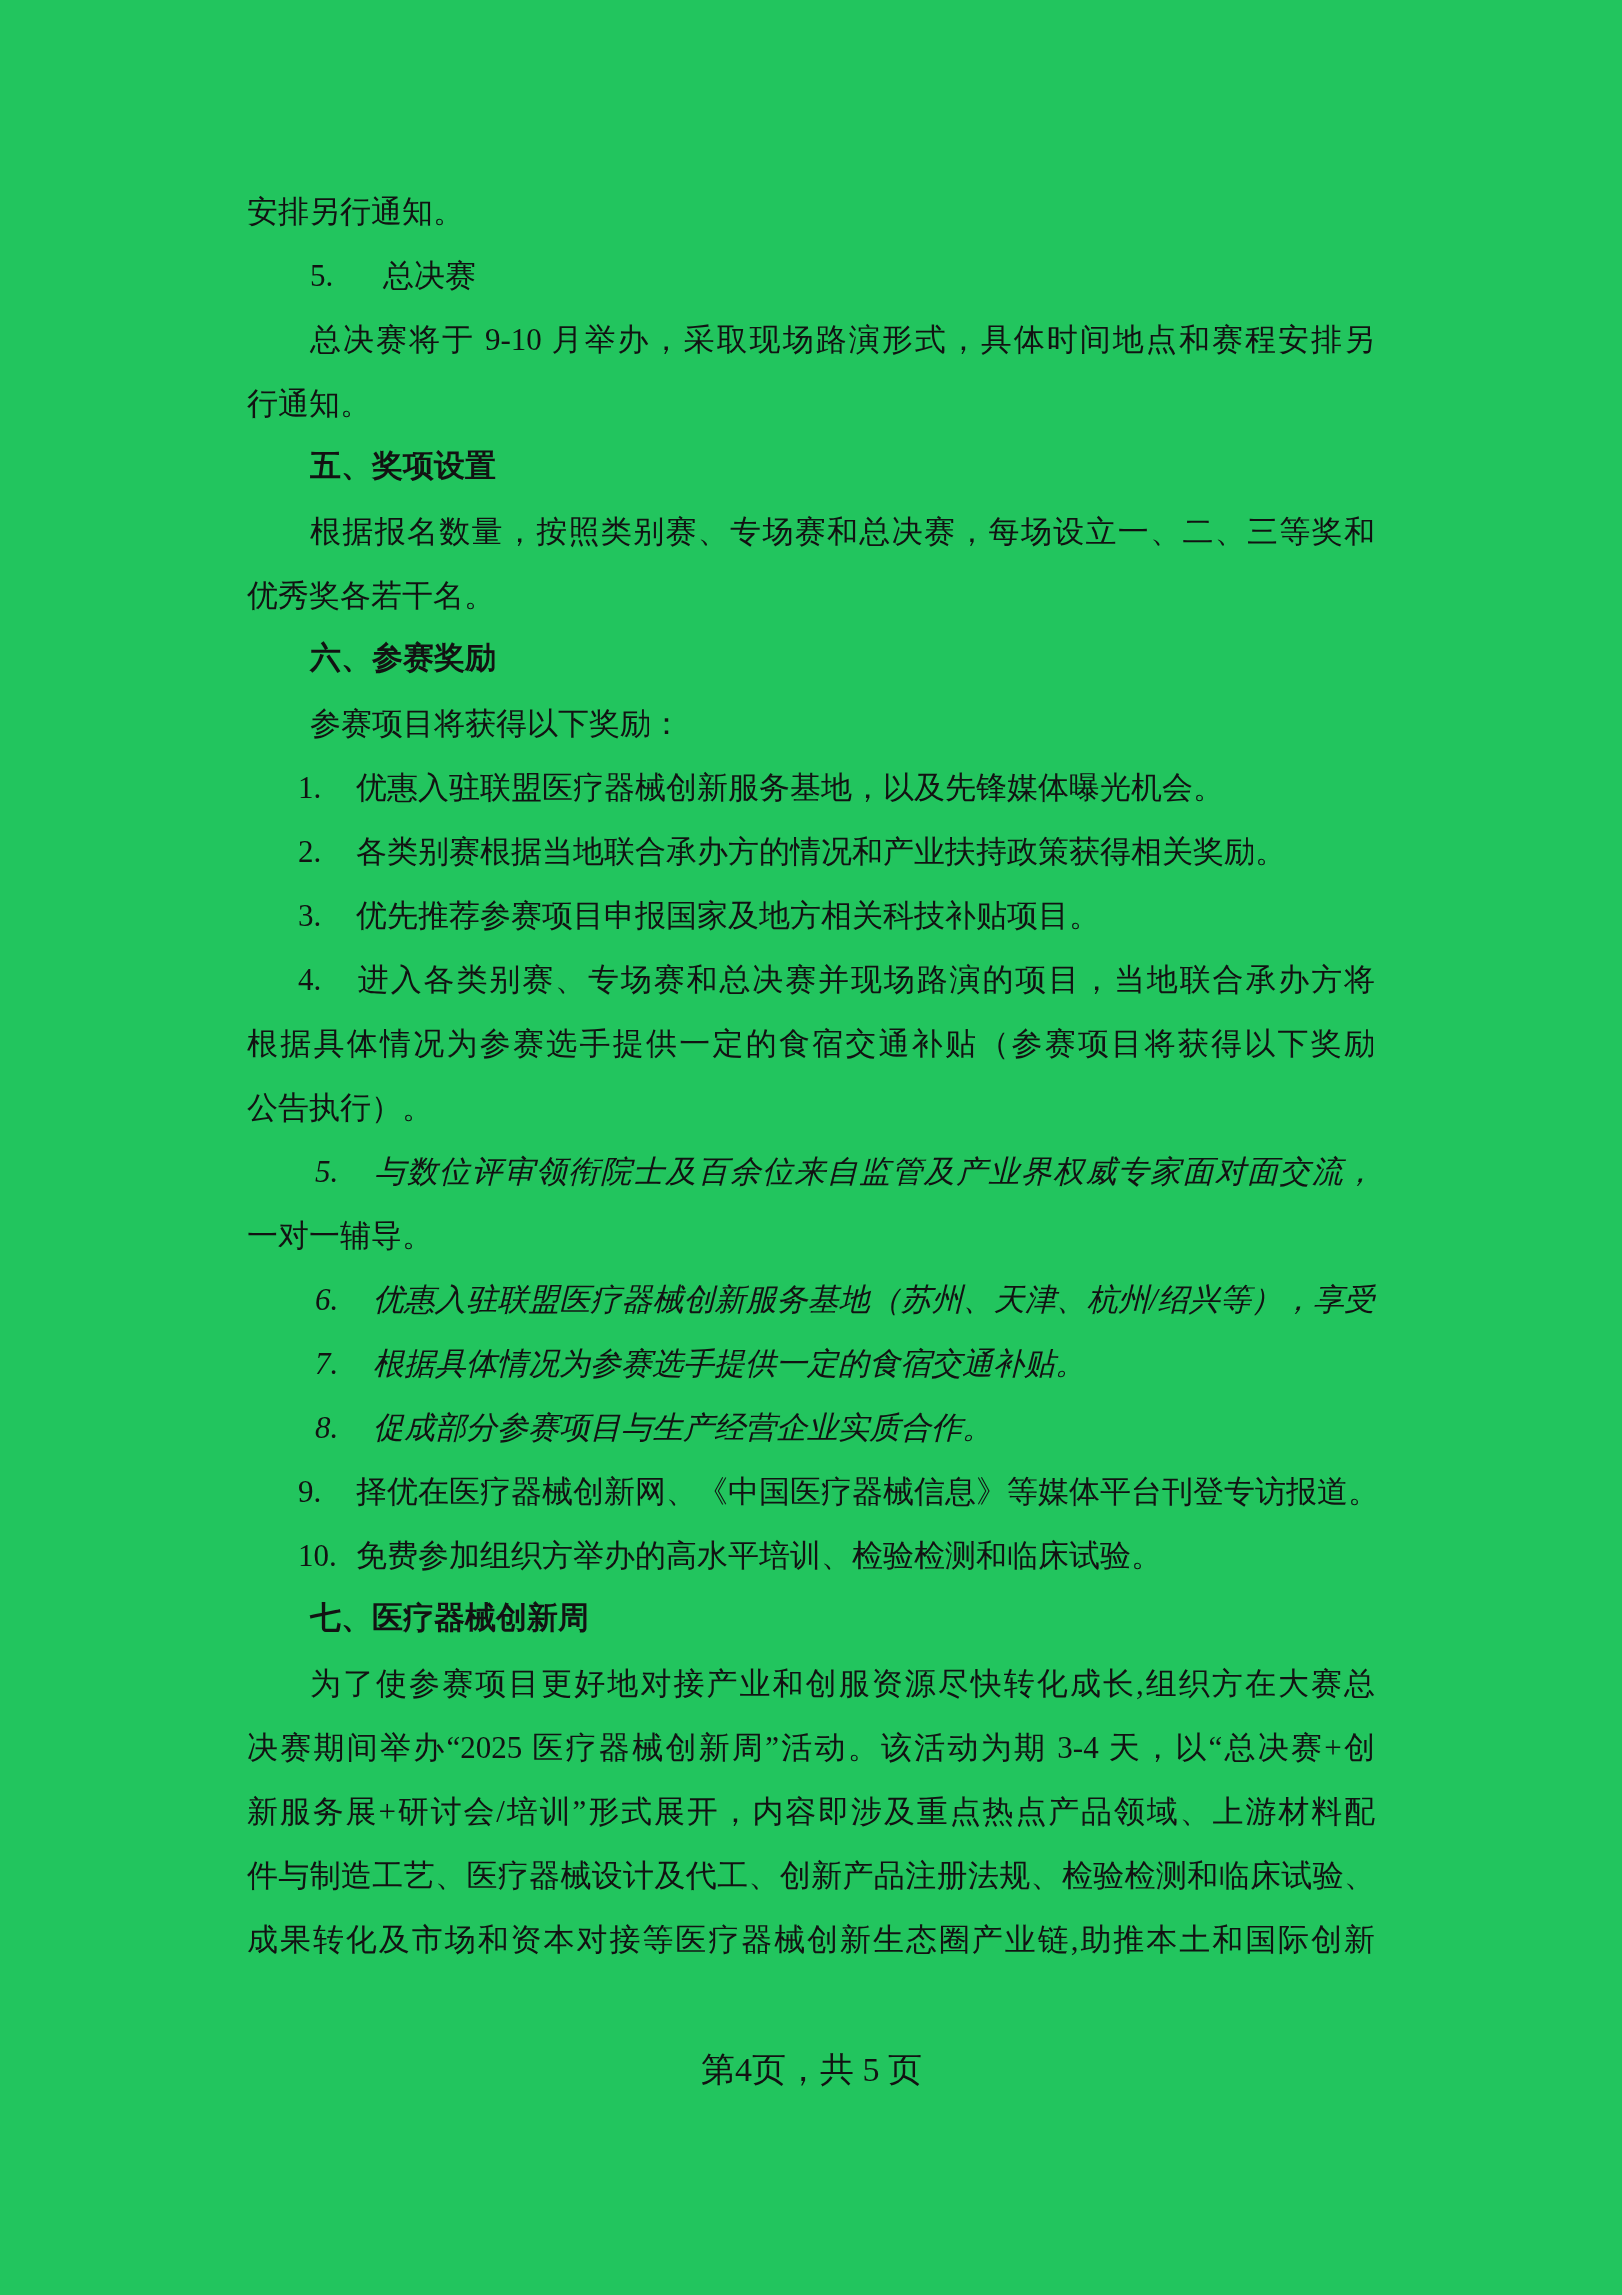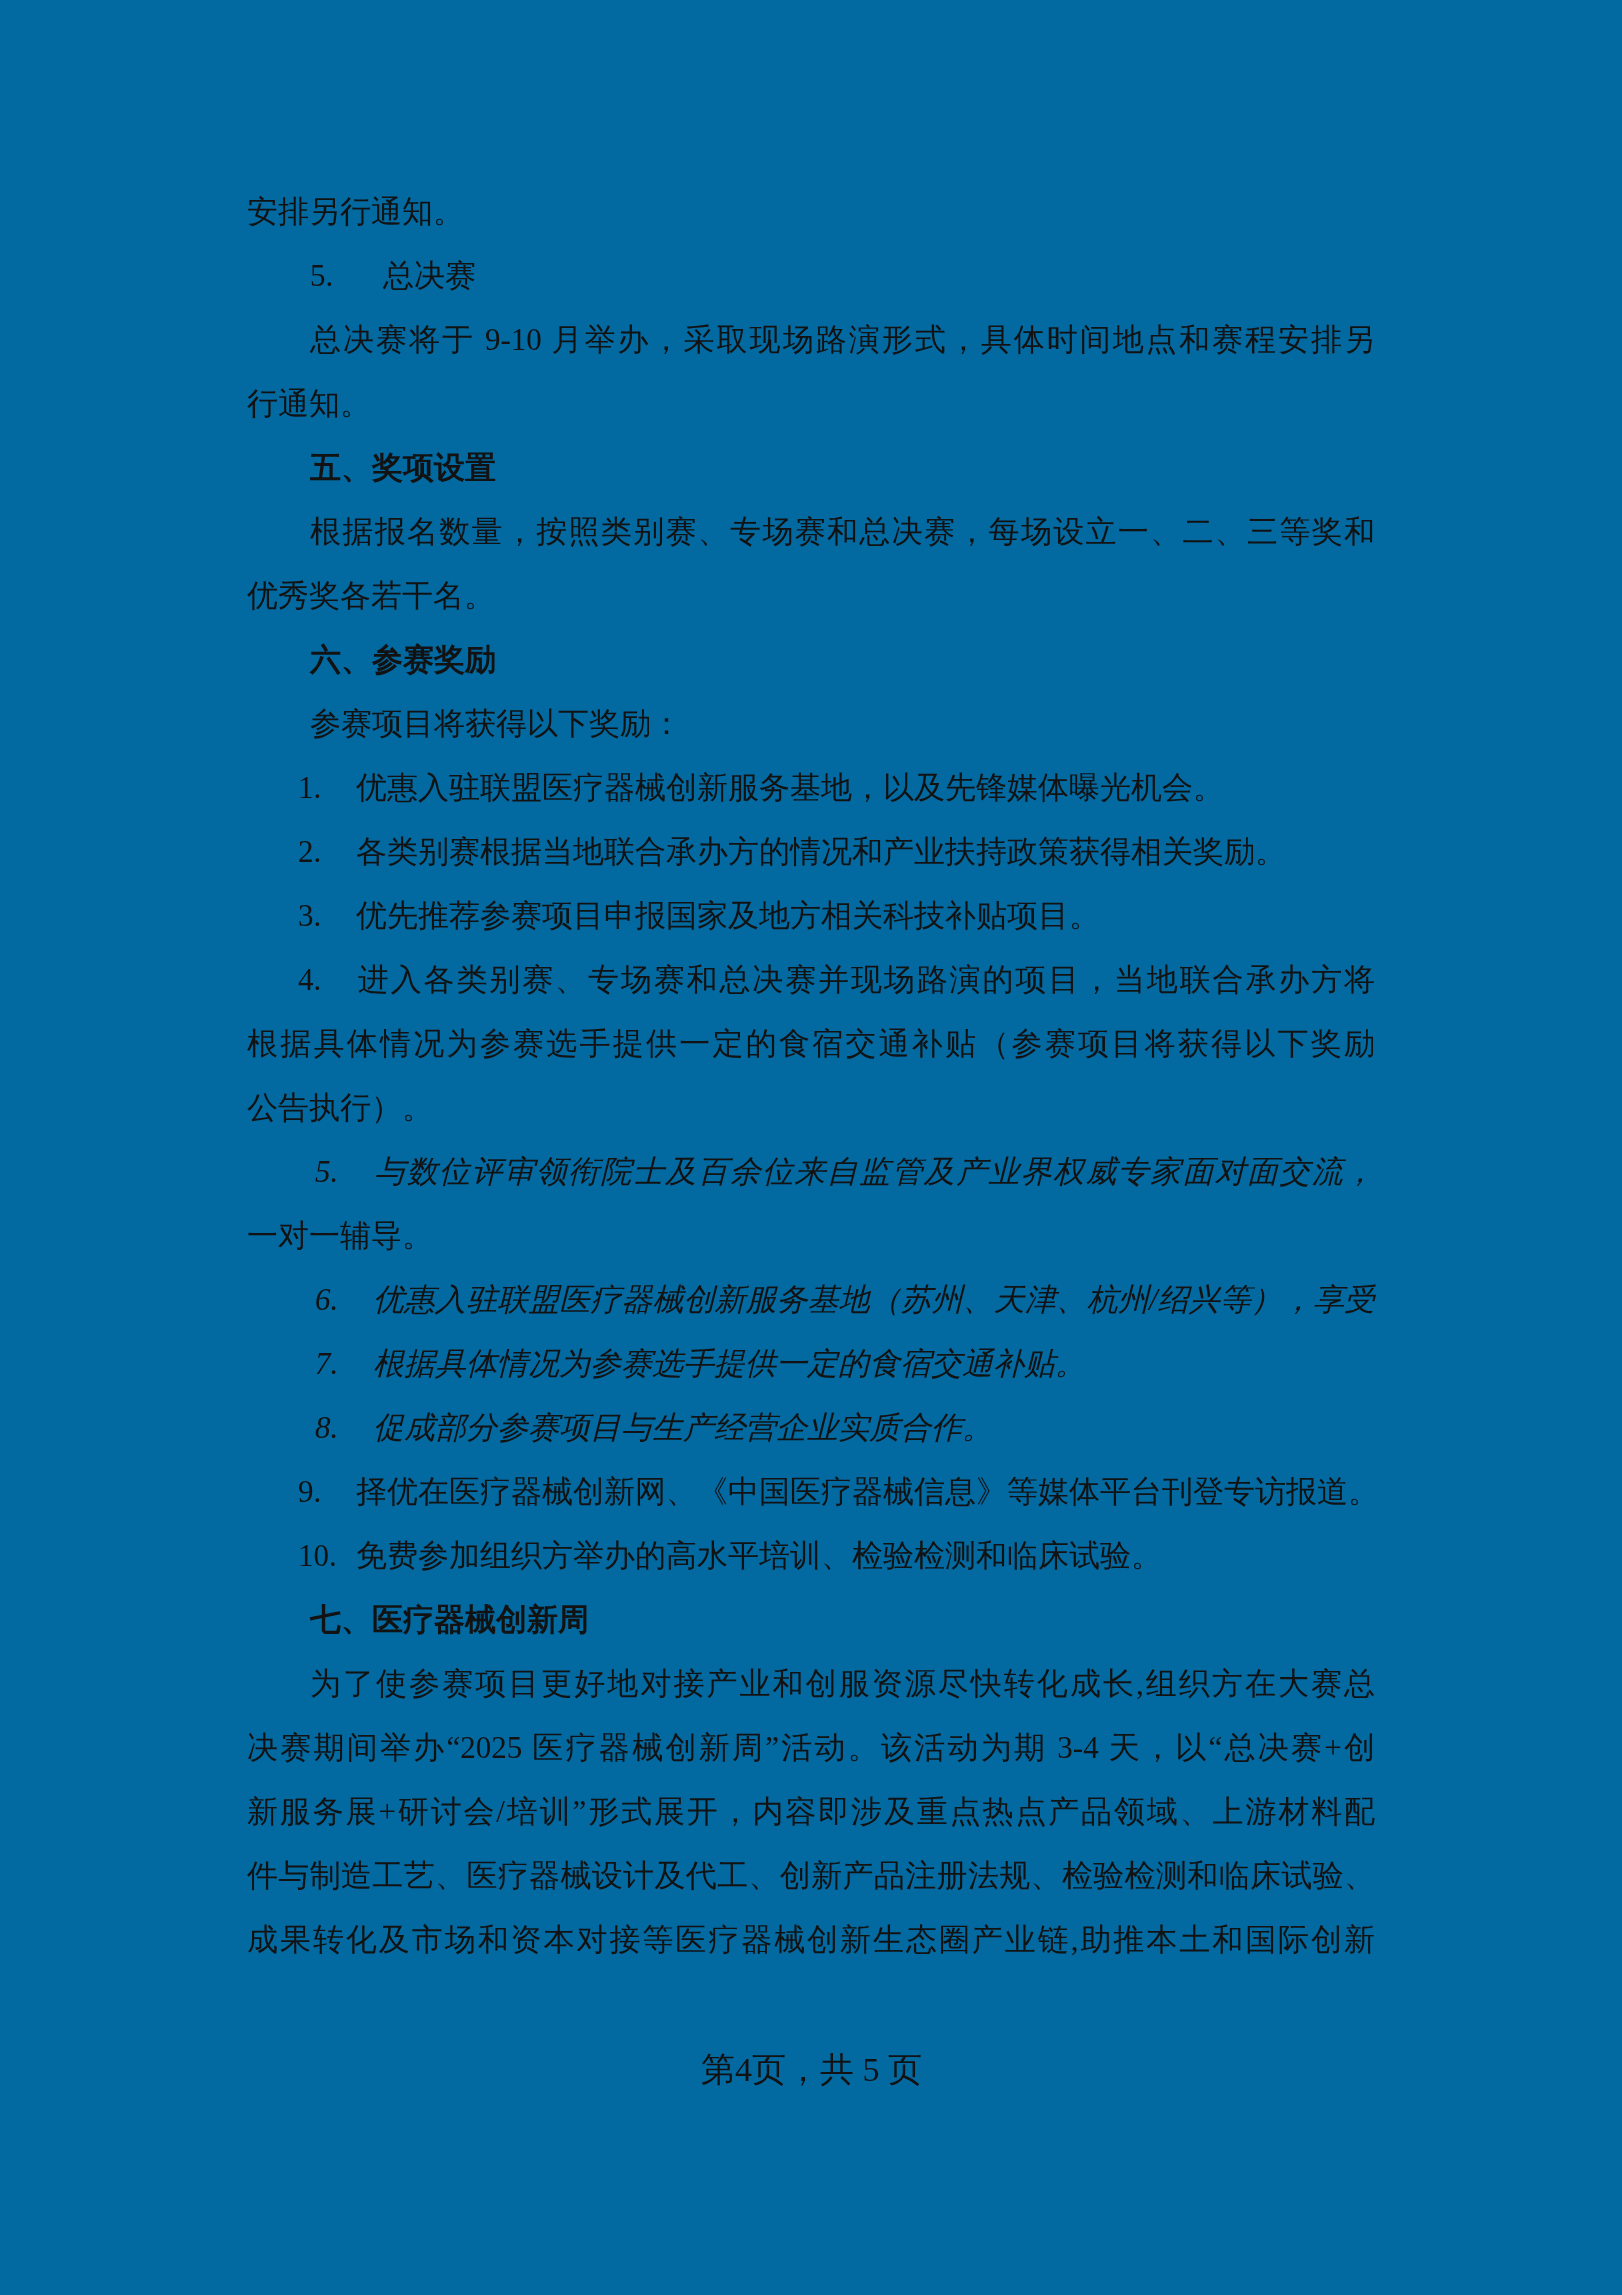--- a/index.html
+++ b/index.html
@@ -1,19 +1,19 @@
 <!DOCTYPE html>
 <html style="font-size:10.5px"><head>
 <meta charset="utf-8">
 <style>
   html,body{margin:0;padding:0;background:#9a9a9a;}
   .page{
     position:relative;
     width:1623px;height:2295px;
-    background:#0369a1;
+    background:#22c55e;
     margin:0 auto;
     font-family:"Liberation Serif","DejaVu Serif",serif;
     color:#121212;
     overflow:hidden;
   }
   .content{
     position:absolute;
     left:247px;top:180px;
     width:1128px;
   }
@@ -23,21 +23,21 @@
     font-size:31px;
     white-space:nowrap;
     text-align:justify;
     text-align-last:left;
   }
   .line.stretch{ text-align-last:justify; }
   .indent-para{ padding-left:63px; }
   .indent-item{ padding-left:51px; }
   .indent-item2{ padding-left:68px;font-style:italic; }
   .heading{
-    font-family:Liberation Serif, serif;
+    font-family:Liberation Mono, monospace;
     font-weight:700;
   }
   .num{ display:inline-block; min-width:58px; }
   .num.wide{ min-width:73px; }
   .footer{
     position:absolute;
     left:0;top:2050px;
     width:100%;
     height:39px;line-height:39px;
     text-align:center;

